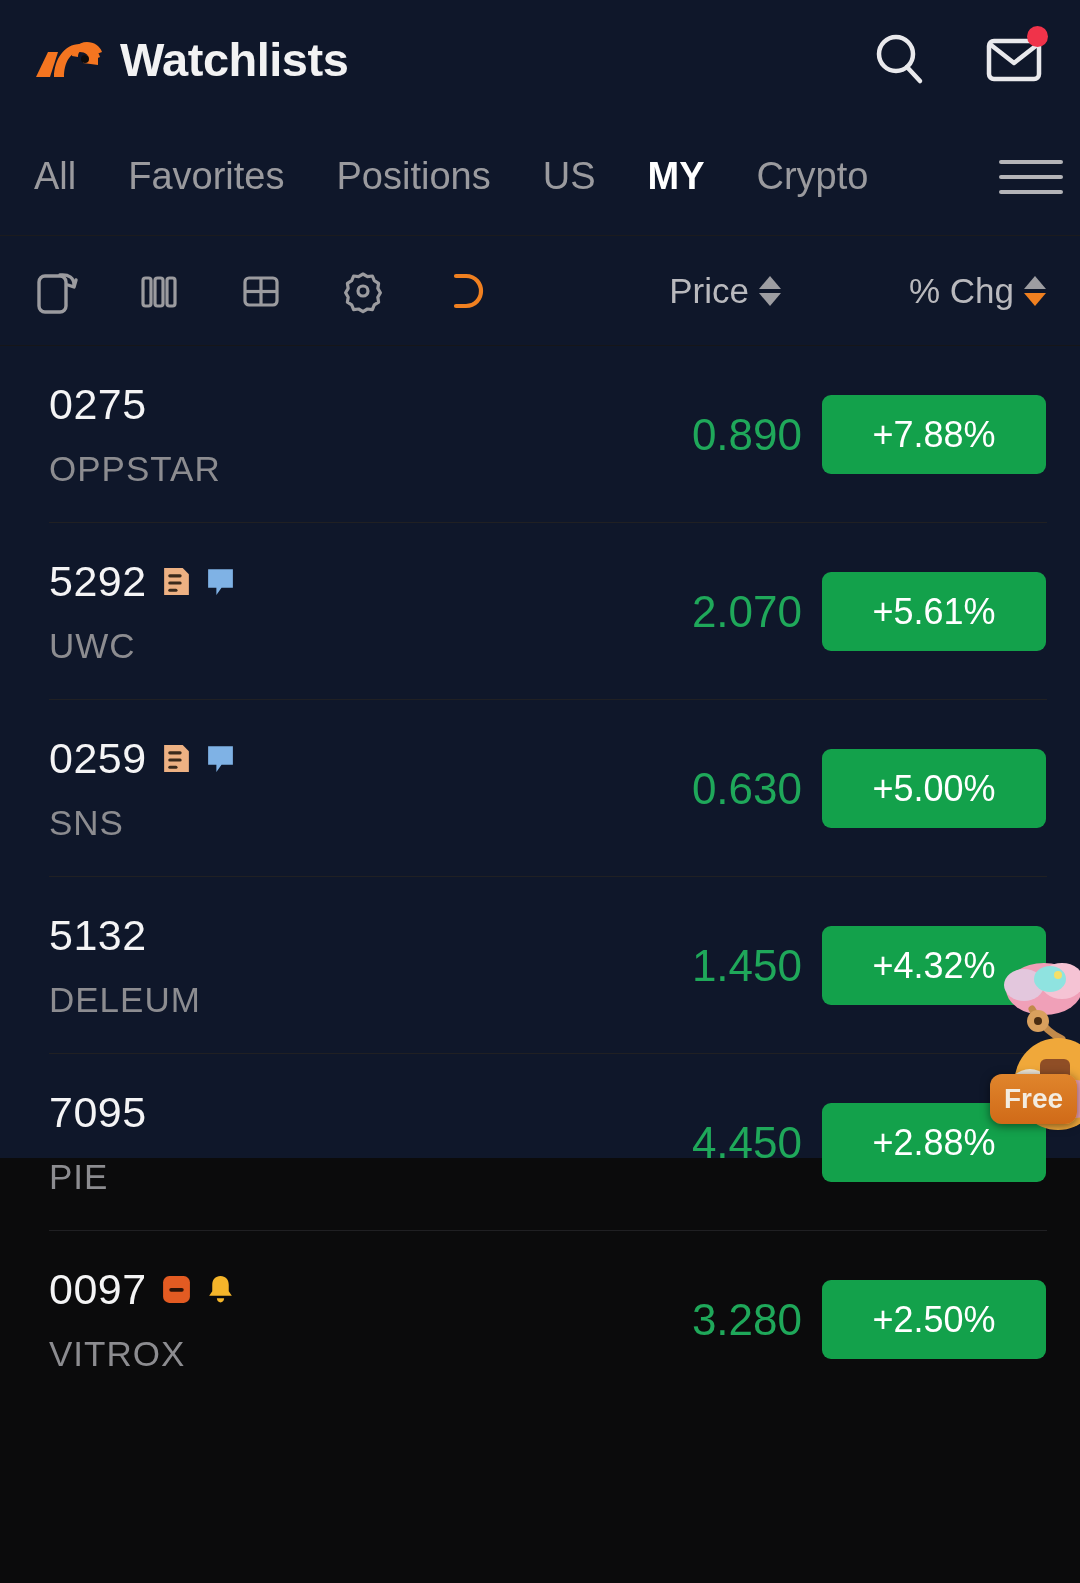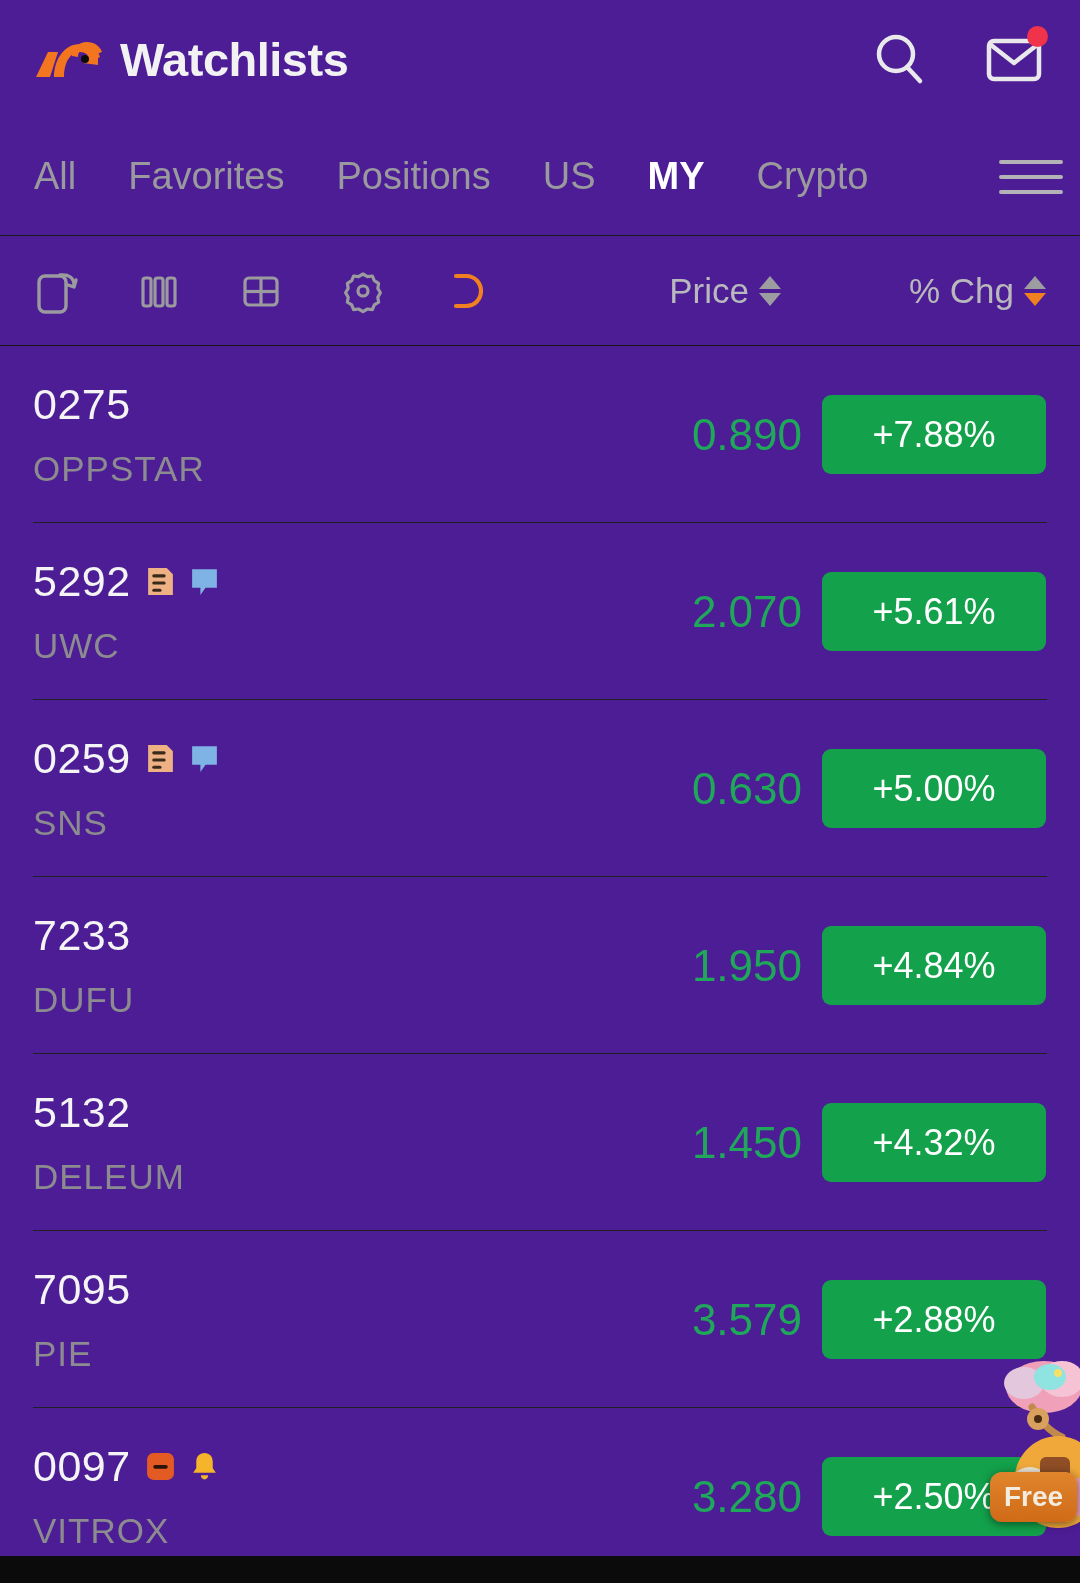--- a/index.html
+++ b/index.html
@@ -2,21 +2,21 @@
 <html><head>
 <meta charset="utf-8">
 <style>
   * { margin:0; padding:0; box-sizing:border-box; }
   html, body {
     width:1080px; height:1583px;
     background:#0b0b0c;
     font-family:"Liberation Sans", sans-serif;
     overflow:hidden;
   }
-  .app { position:relative; width:1080px; height:1556px; background:#4c1d95; }
+  .app { position:relative; width:1080px; height:1158px; background:#0f172a; }
 
   
   .header {
     height:118px;
     display:flex; align-items:center;
     padding:0 34px 0 28px;
     position:relative;
   }
   .logo-wrap { width:78px; height:64px; display:flex; align-items:center; }
   .title {
@@ -73,21 +73,21 @@
   .tri i { display:block; width:0; height:0; border-left:11px solid transparent; border-right:11px solid transparent; }
   .tri i.up { border-bottom:13px solid #9d9da1; }
   .tri i.down { border-top:13px solid #9d9da1; }
   .tri i.down.hot { border-top-color:#f08020; }
 
   
   .list { position:relative; }
   .row {
     position:relative; height:177px;
     padding:0 34px 0 33px;
-    display:flex; align-items:center;
+    display:flex; align-items:center;margin-left:16px;
   }
   .row::after {
     content:""; position:absolute; left:33px; right:33px; bottom:0;
     height:1px; background:#202023;
   }
   .row:last-child::after { display:none; }
   .sym-col { display:flex; flex-direction:column; justify-content:center; gap:20px; }
   .sym-line { display:flex; align-items:center; gap:11px; }
   .sym-code { color:#f4f4f5; font-size:43px; letter-spacing:0.5px; }
   .sym-name { color:#8c8c90; font-size:35px; letter-spacing:1px; }
@@ -291,32 +291,20 @@
           </span>
         </div>
         <span class="sym-name">SNS</span>
       </div>
       <div class="right-col">
         <span class="price">0.630</span>
         <span class="pct">+5.00%</span>
       </div>
     </div>
 
-    <div class="row">
-      <div class="sym-col">
-        <div class="sym-line">
-          <span class="sym-code">7233</span>
-        </div>
-        <span class="sym-name">DUFU</span>
-      </div>
-      <div class="right-col">
-        <span class="price">1.950</span>
-        <span class="pct">+4.84%</span>
-      </div>
-    </div>
 
     <div class="row">
       <div class="sym-col">
         <div class="sym-line">
           <span class="sym-code">5132</span>
         </div>
         <span class="sym-name">DELEUM</span>
       </div>
       <div class="right-col">
         <span class="price">1.450</span>
@@ -325,21 +313,21 @@
     </div>
 
     <div class="row">
       <div class="sym-col">
         <div class="sym-line">
           <span class="sym-code">7095</span>
         </div>
         <span class="sym-name">PIE</span>
       </div>
       <div class="right-col">
-        <span class="price">3.579</span>
+        <span class="price">4.450</span>
         <span class="pct">+2.88%</span>
       </div>
     </div>
 
     <div class="row">
       <div class="sym-col">
         <div class="sym-line">
           <span class="sym-code">0097</span>
           <span class="badges">
             <svg class="badge" viewBox="0 0 32 32">

